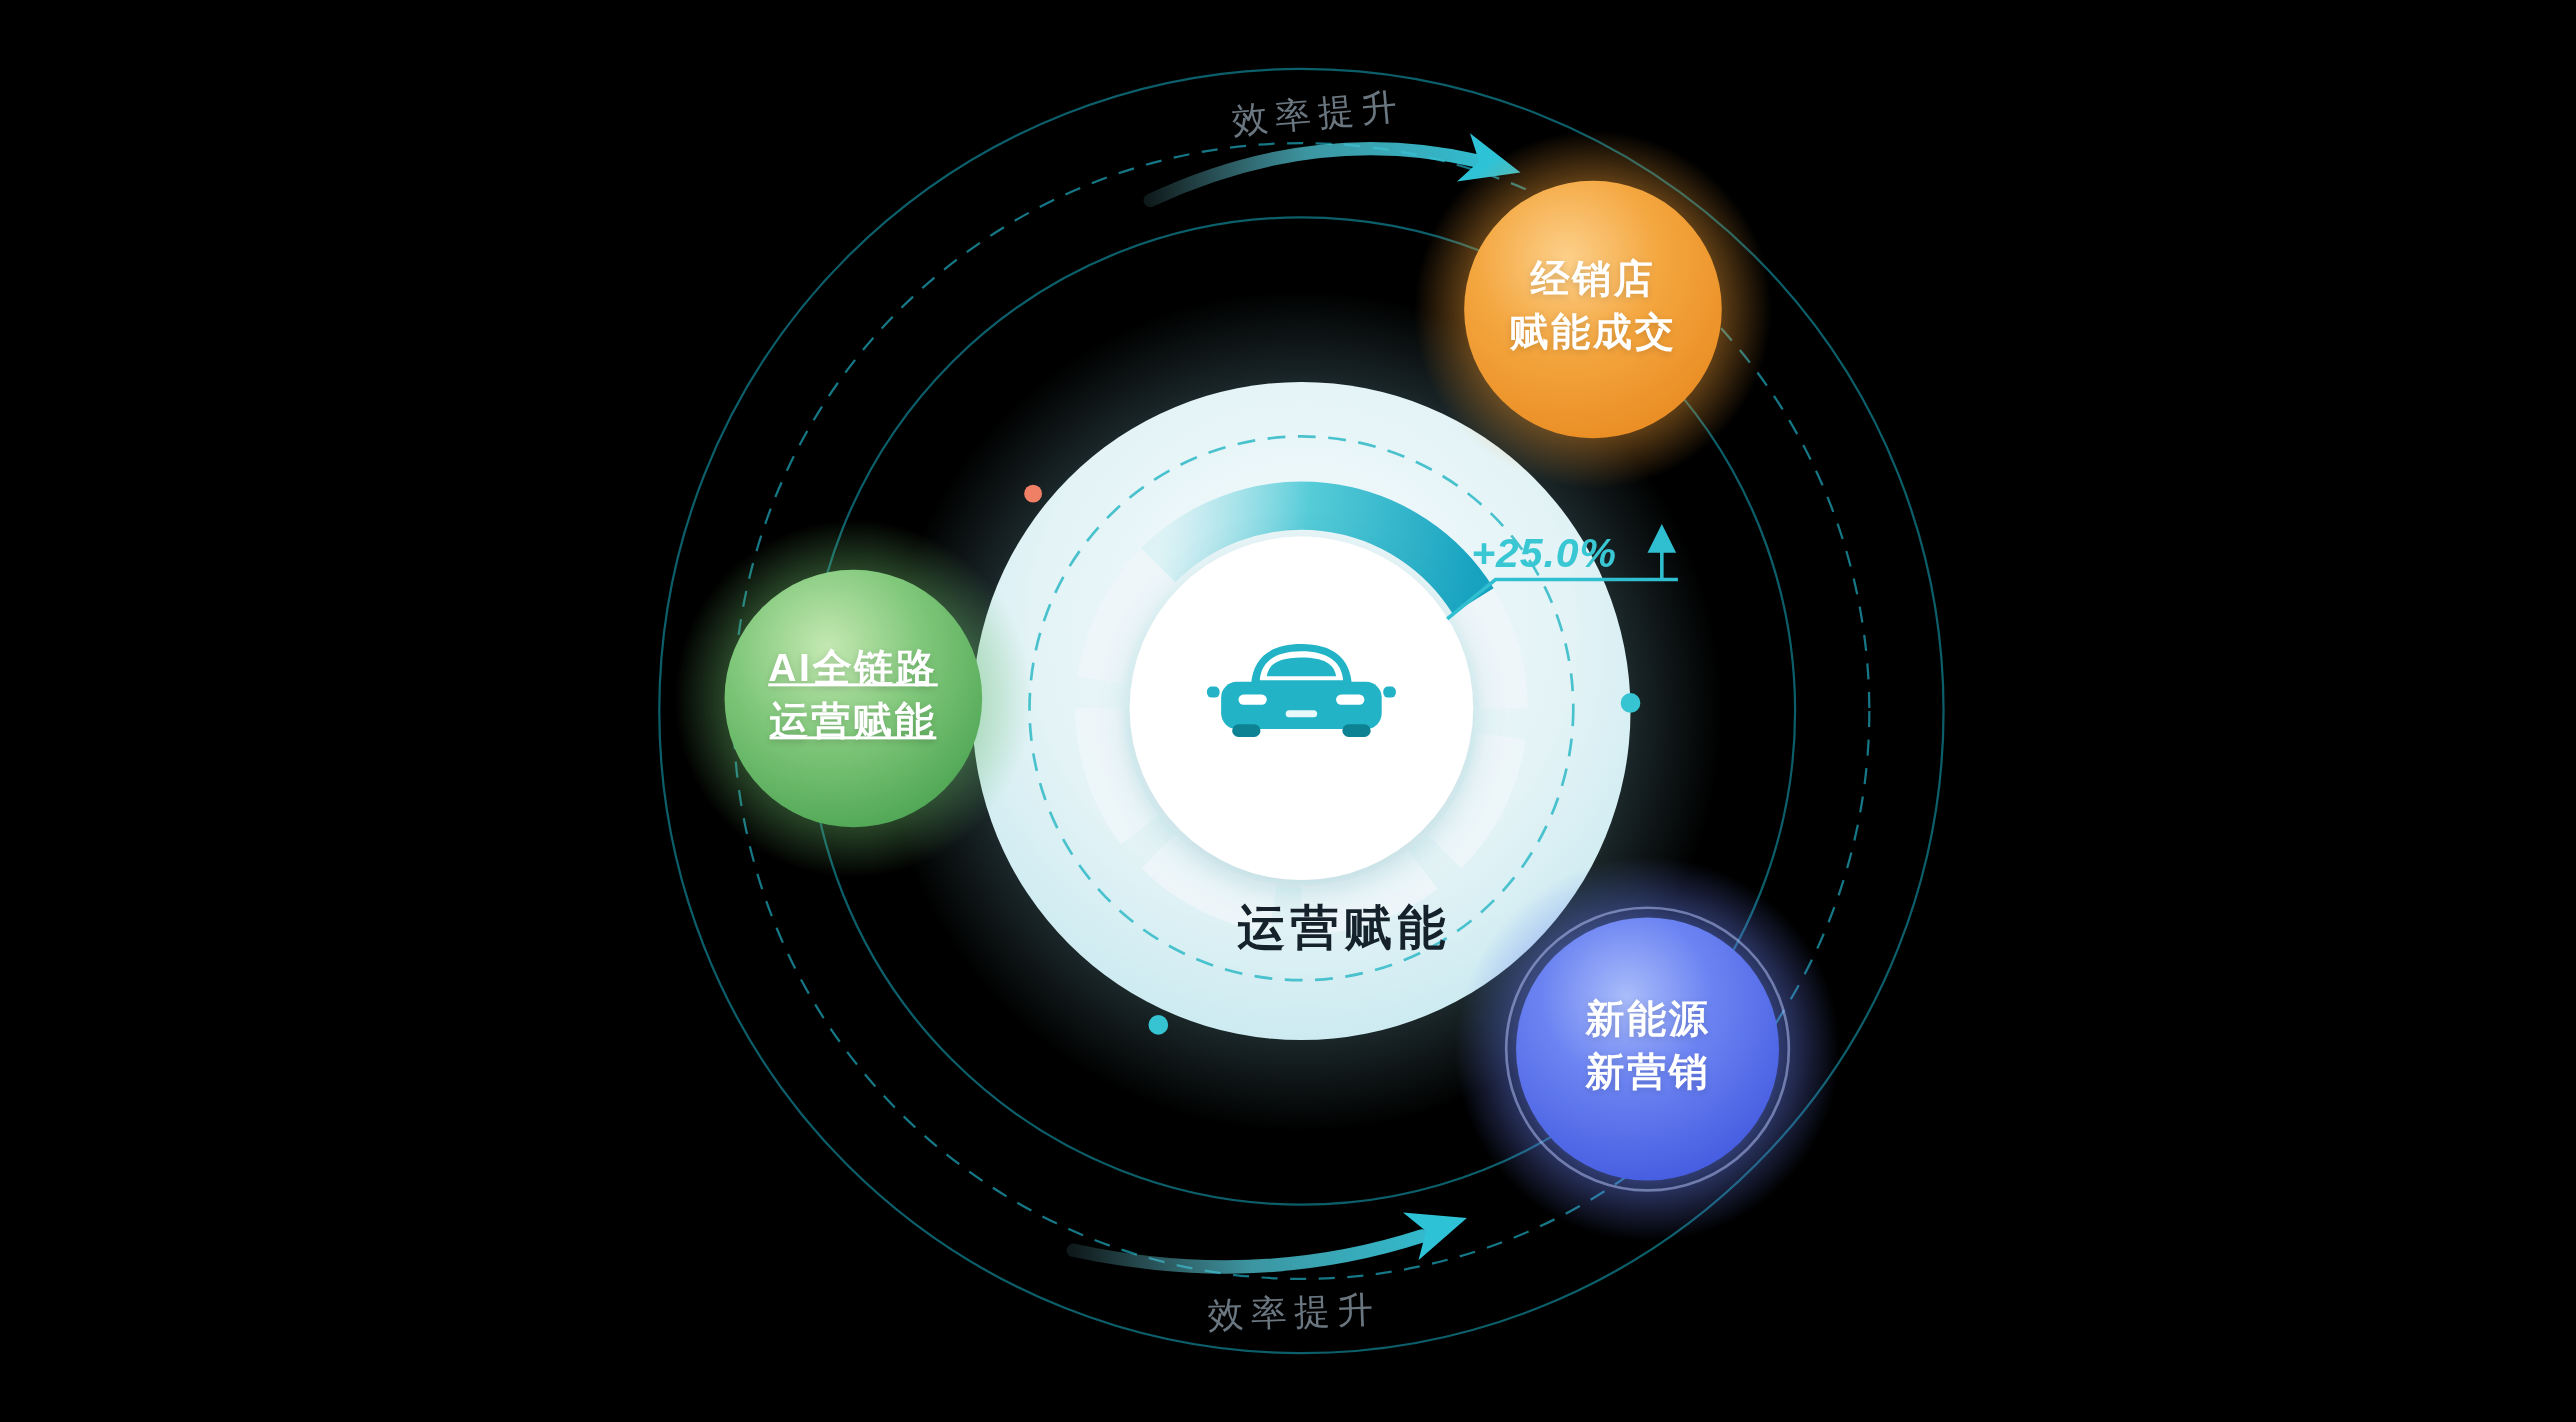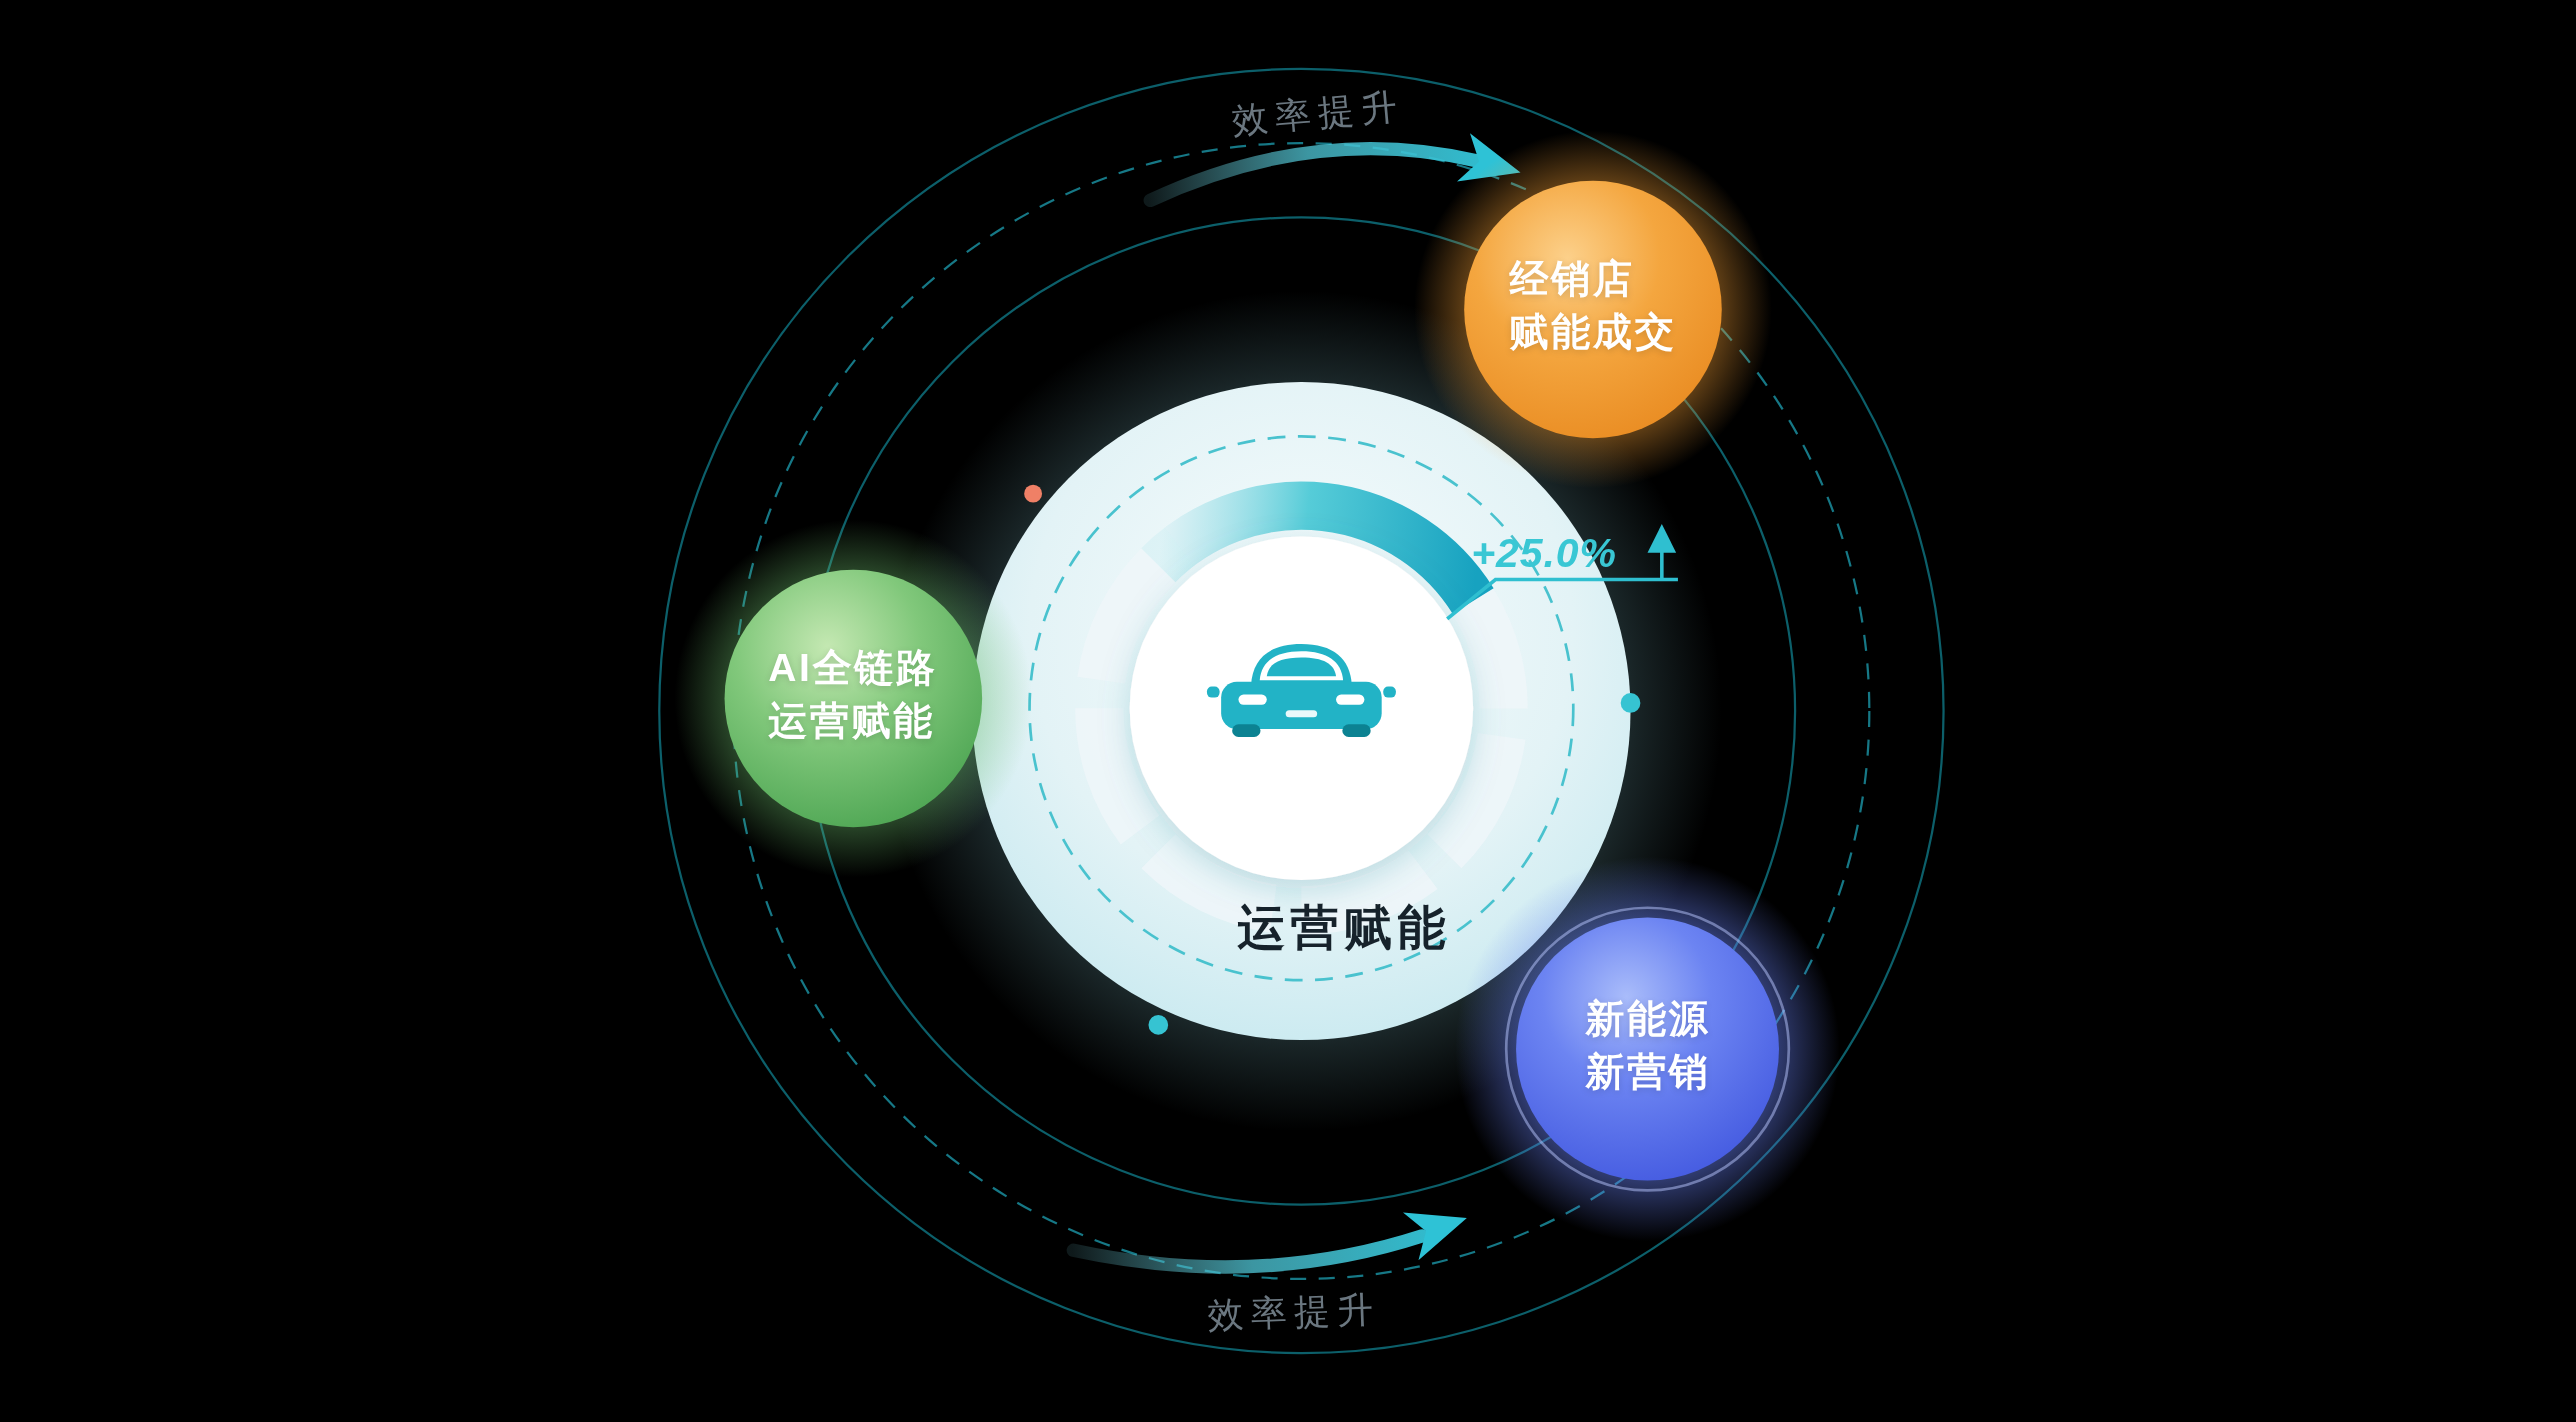--- a/index.html
+++ b/index.html
@@ -1,19 +1,19 @@
 <!DOCTYPE html>
 <html style="font-size:14.3px"><head>
 <meta charset="utf-8">
 <style>
   html,body{margin:0;padding:0;background:#000;}
   .stage{position:relative;width:2576px;height:1422px;background:#000;overflow:hidden;font-family:"Liberation Sans",sans-serif;}
   .stage svg{position:absolute;left:0;top:0;}
   .text{position:absolute;transform:translate(-50%,-50%);font-family:"Liberation Sans",sans-serif;white-space:nowrap;}
-  .bubble-label{color:#ffffff;font-size:39px;font-weight:600;line-height:1.35;text-align:left;letter-spacing:2.7px;text-shadow:0 1.8px 7.2px rgba(0,0,0,0.15);}
+  .bubble-label{color:#ffffff;font-size:39px;font-weight:600;line-height:1.35;text-align:center;letter-spacing:2.7px;text-shadow:0 1.8px 7.2px rgba(0,0,0,0.15);}
   .center-label{font-size:48px;font-weight:700;color:#16222b;letter-spacing:5.4px;margin-left:43px;}
   .metric-label{font-size:41px;font-weight:600;color:#39c7d4;letter-spacing:0.9px;}
   .flow-label{font-size:36px;font-weight:500;color:#6b7780;letter-spacing:7.2px;}
 </style>
 </head>
 <body>
 
 <div class="stage">
 
   <svg width="2576" height="1422" viewBox="0 0 2880 1590">
@@ -148,21 +148,21 @@
 
   <div class="text metric-label" style="left:1544px;top:553px;font-style:italic;">+25.0%</div>
 
   <div class="text center-label" style="left:1301px;top:928px;">运营赋能</div>
 
   <div class="text bubble-label" style="left:1593px;top:306px;">
     <div>经销店</div>
     <div>赋能成交</div>
   </div>
 
-  <div class="text bubble-label" style="left:853px;top:695px;">
+  <div class="text bubble-label" style="left:853px;top:695px;text-decoration:underline;">
     <div>AI全链路</div>
     <div>运营赋能</div>
   </div>
 
   <div class="text bubble-label" style="left:1648px;top:1046px;">
     <div>新能源</div>
     <div>新营销</div>
   </div>
 
 </div>

